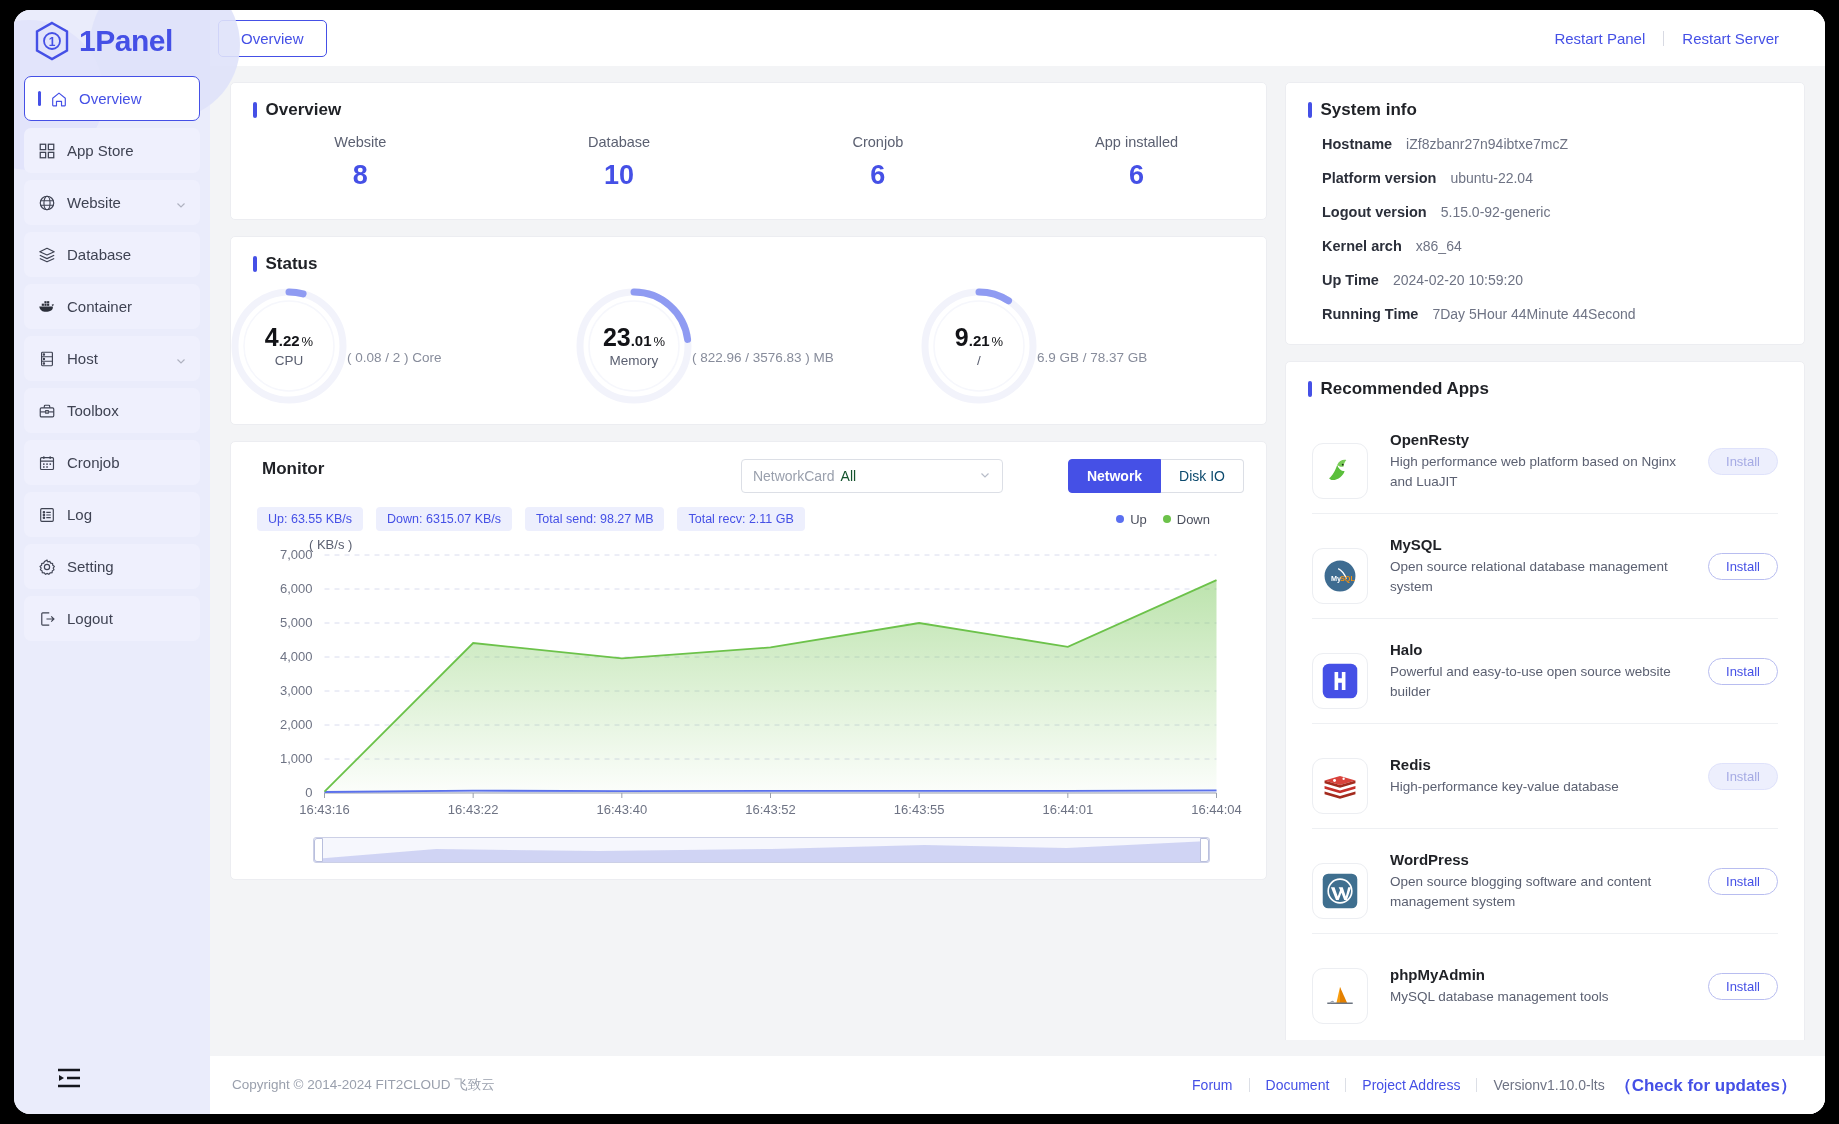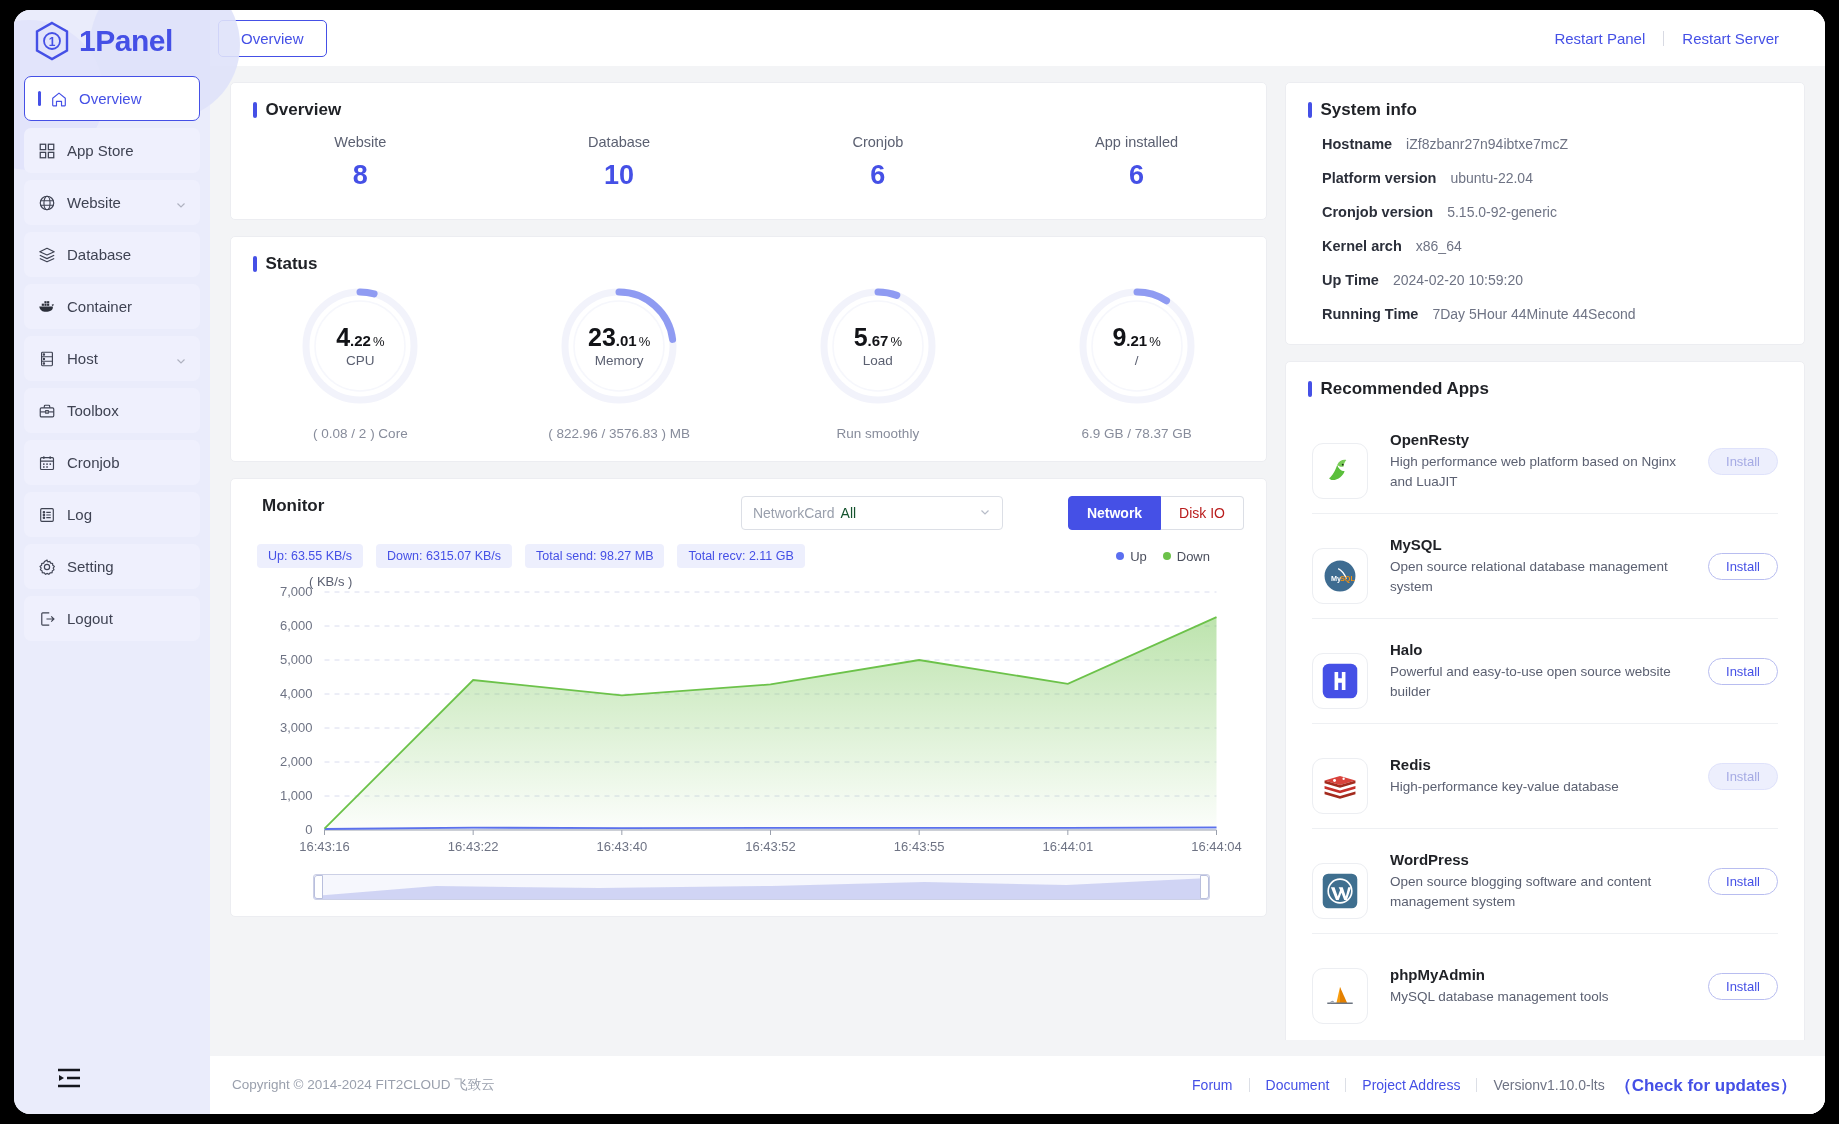--- a/index.html
+++ b/index.html
@@ -170,21 +170,21 @@
   .stats {
     display: flex;
     padding: 14px 0 28px 0;
   }
   .stat { flex: 1; text-align: center; }
   .stat-label { font-size: 14.5px; color: #5b6071; margin-bottom: 10px; }
   .stat-value { font-size: 27px; font-weight: bold; color: #4550e6; }
 
   
   .gauges { display: flex; padding: 14px 0 20px 0; }
-  .gauge-cell { flex: 1; display: flex; flex-direction: column; align-items: center; }
+  .gauge-cell { flex: 1; display: flex; align-items: center; }
   .gauge { position: relative; width: 116px; height: 116px; }
   .gauge svg { display: block; }
   .gauge-inner {
     position: absolute;
     inset: 0;
     display: flex;
     flex-direction: column;
     align-items: center;
     justify-content: center;
     gap: 3px;
@@ -224,21 +224,21 @@
   .seg { display: flex; padding-left: 48px; }
   .seg-btn {
     height: 34px;
     padding: 0 18px;
     font-size: 14px;
     display: flex;
     align-items: center;
     border: 1px solid #dcdfe6;
     cursor: pointer;
     background: #fff;
-    color: #b91c1c;
+    color: #0c4a6e;
   }
   .seg-btn:first-child { border-radius: 4px 0 0 4px; }
   .seg-btn:last-child { border-radius: 0 4px 4px 0; border-left: none; }
   .seg-btn.on { background: #4550e6; border-color: #4550e6; color: #fff; font-weight: bold; }
 
   .chips-row {
     display: flex;
     align-items: center;
     justify-content: space-between;
     padding: 14px 22px 0 26px;
@@ -582,36 +582,20 @@
                 <div class="gauge-inner">
                   <div class="g-num">
                     <span class="g-int">23</span><span class="g-dec">.01</span><span class="g-pct">%</span>
                   </div>
                   <div class="g-name">Memory</div>
                 </div>
               </div>
               <div class="g-sub">( 822.96 / 3576.83 ) MB</div>
             </div>
 
-            <div class="gauge-cell">
-              <div class="gauge">
-                <svg viewBox="0 0 116 116" width="116" height="116">
-                  <circle cx="58" cy="58" r="54" fill="none" stroke="#f2f3fb" stroke-width="7"></circle>
-                  <circle cx="58" cy="58" r="45" fill="none" stroke="#f6f7fc" stroke-width="1.5"></circle>
-                  <circle cx="58" cy="58" r="54" fill="none" stroke="#8f9bf2" stroke-width="7" stroke-linecap="round" stroke-dasharray="19.2 325" transform="rotate(-90 58 58)"></circle>
-                </svg>
-                <div class="gauge-inner">
-                  <div class="g-num">
-                    <span class="g-int">5</span><span class="g-dec">.67</span><span class="g-pct">%</span>
-                  </div>
-                  <div class="g-name">Load</div>
-                </div>
-              </div>
-              <div class="g-sub">Run smoothly</div>
-            </div>
 
             <div class="gauge-cell">
               <div class="gauge">
                 <svg viewBox="0 0 116 116" width="116" height="116">
                   <circle cx="58" cy="58" r="54" fill="none" stroke="#f2f3fb" stroke-width="7"></circle>
                   <circle cx="58" cy="58" r="45" fill="none" stroke="#f6f7fc" stroke-width="1.5"></circle>
                   <circle cx="58" cy="58" r="54" fill="none" stroke="#8f9bf2" stroke-width="7" stroke-linecap="round" stroke-dasharray="31.2 325" transform="rotate(-90 58 58)"></circle>
                 </svg>
                 <div class="gauge-inner">
                   <div class="g-num">
@@ -738,21 +722,21 @@
           <div class="sys-rows">
             <div class="sys-row">
               <span class="sys-k">Hostname</span>
               <span class="sys-v">iZf8zbanr27n94ibtxe7mcZ</span>
             </div>
             <div class="sys-row">
               <span class="sys-k">Platform version</span>
               <span class="sys-v">ubuntu-22.04</span>
             </div>
             <div class="sys-row">
-              <span class="sys-k">Cronjob version</span>
+              <span class="sys-k">Logout version</span>
               <span class="sys-v">5.15.0-92-generic</span>
             </div>
             <div class="sys-row">
               <span class="sys-k">Kernel arch</span>
               <span class="sys-v">x86_64</span>
             </div>
             <div class="sys-row">
               <span class="sys-k">Up Time</span>
               <span class="sys-v">2024-02-20 10:59:20</span>
             </div>

